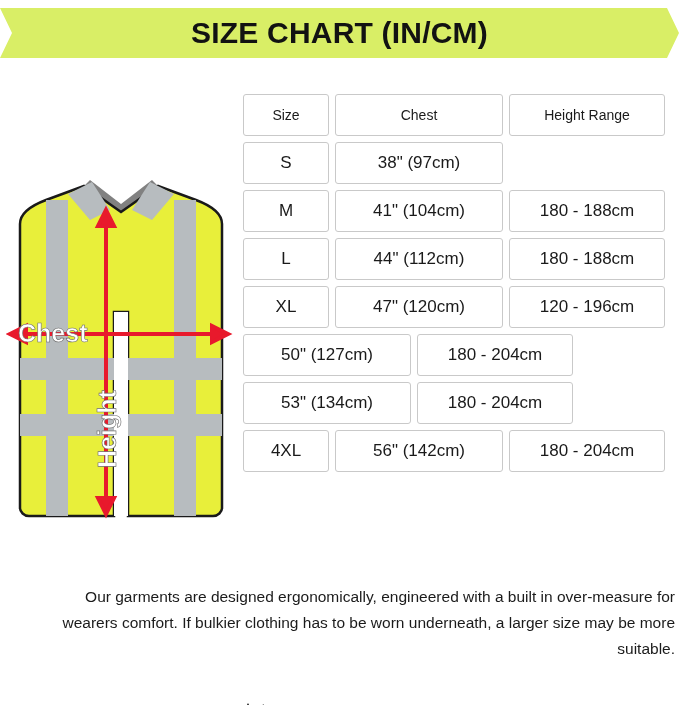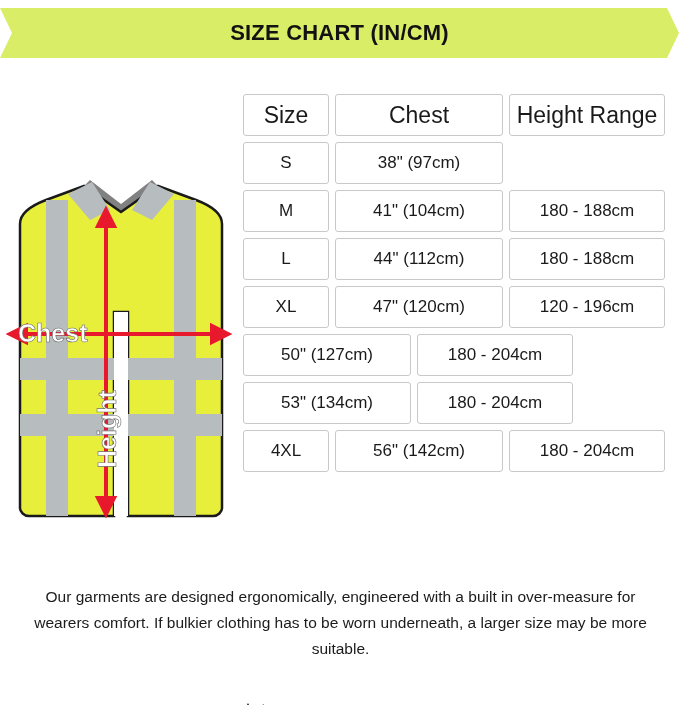--- a/index.html
+++ b/index.html
@@ -28,21 +28,21 @@
     top: 8px;
     width: 679px;
     height: 50px;
     background: #d9ee66;
     clip-path: polygon(0 0, 667px 0, 679px 25px, 667px 50px, 0 50px, 12px 25px);
     display: flex;
     align-items: center;
     justify-content: center;
   }
   .banner-title {
-    font-size: 22px;
+    font-size: 30px;
     font-weight: bold;
     letter-spacing: 0.2px;
     color: #121212;
     font-family: "Liberation Sans", sans-serif;
     white-space: nowrap;
   }
 
   
   .content {
     position: relative;
@@ -82,31 +82,31 @@
     align-items: center;
     justify-content: center;
     font-size: 17px;
     color: #1a1a1a;
     box-sizing: border-box;
   }
   .c-size   { width: 86px; }
   .c-chest  { width: 168px; }
   .c-height { width: 156px; }
   .head .cell {
-    font-size: 23px;
+    font-size: 14px;
     color: #1a1a1a;
   }
 
   
   .para {
     position: absolute;
-    left: 18px;
+    left: 30px;
     top: 518px;
     width: 645px;
-    text-align: center;
+    text-align: right;
     font-size: 15.5px;
     line-height: 26px;
     color: #1b1b1b;
   }
 
   
   .care {
     position: absolute;
     left: 0;
     top: 636px;

